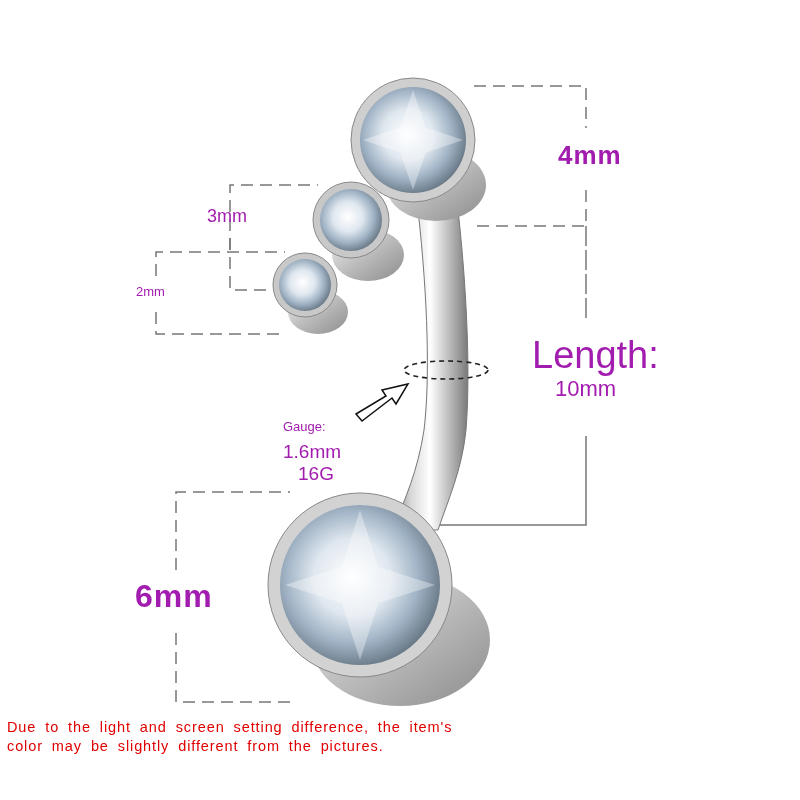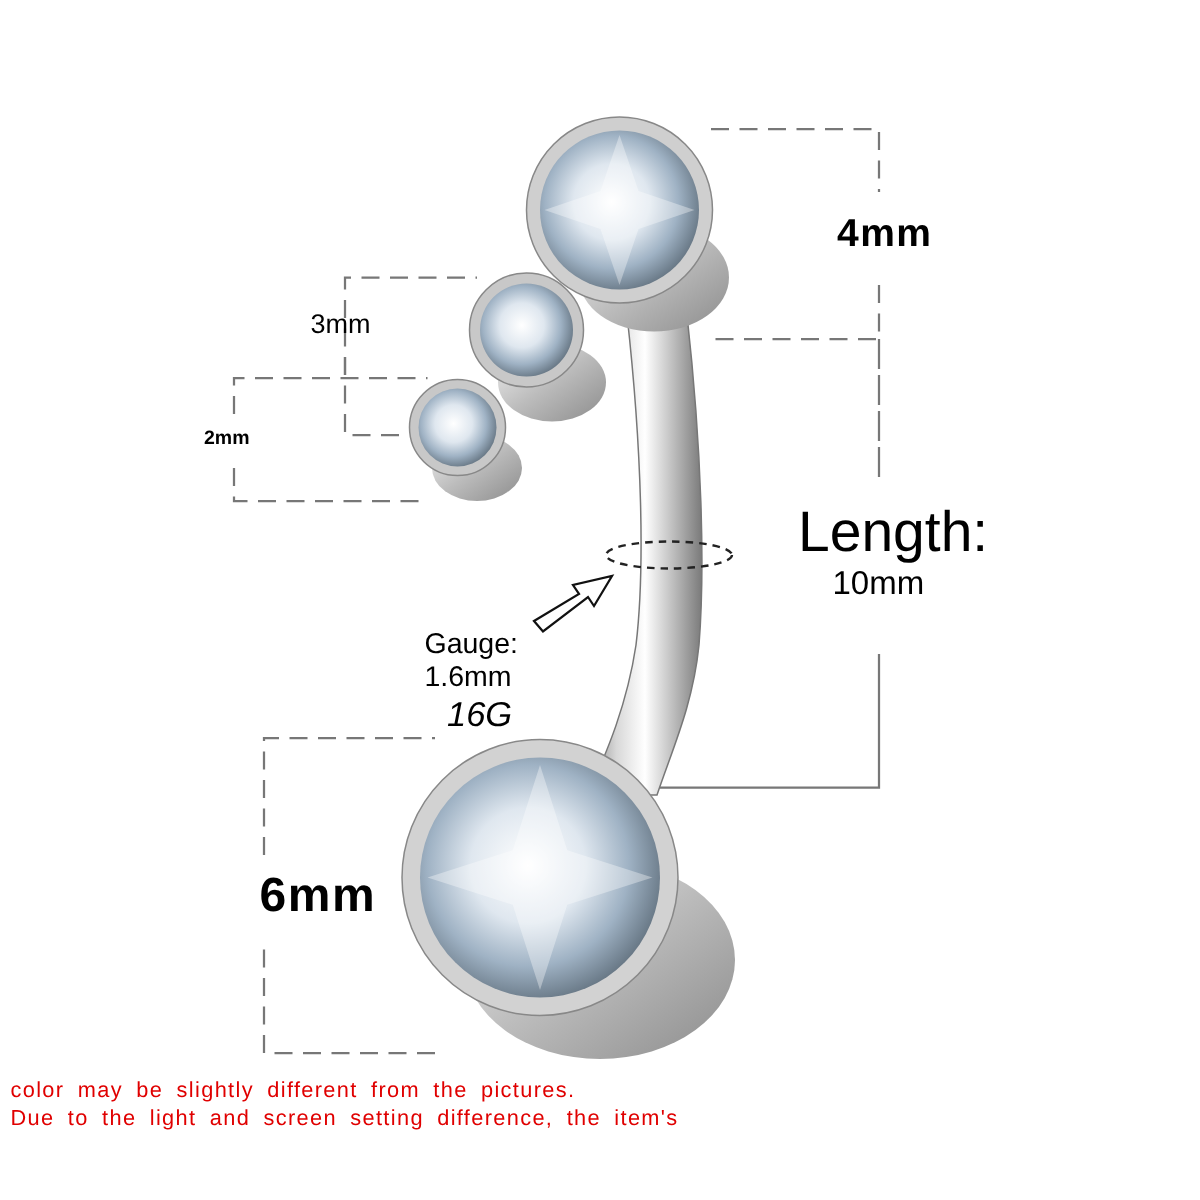--- a/index.html
+++ b/index.html
@@ -1,18 +1,18 @@
 <!DOCTYPE html>
 <html><head>
 <meta charset="utf-8">
 <style>
   html, body { margin:0; padding:0; }
   body { width:800px; height:800px; background:#ffffff; position:relative; overflow:hidden; font-family:"Liberation Sans", sans-serif; }
   .abs { position:absolute; }
-  .label { position:absolute; color:#000000; font-family:"Liberation Sans", sans-serif; white-space:nowrap; }
+  .label { position:absolute; color:#a21caf; font-family:"Liberation Sans", sans-serif; white-space:nowrap; }
   .note { position:absolute; left:7px; top:718px; color:#e00000; font-family:"Liberation Sans", sans-serif; font-size:14.5px; line-height:19px; letter-spacing:0.9px; word-spacing:4px; }
   .note div { white-space:nowrap; }
 </style>
 </head>
 <body>
 
 <svg class="abs" style="left:0;top:0" width="800" height="800" viewBox="0 0 800 800">
   <defs>
     <linearGradient id="metal" x1="0" x2="1" y1="0" y2="0">
       <stop offset="0" stop-color="#8a8a8a"></stop>
@@ -84,26 +84,26 @@
     <path d="M156,276 L156,252 L285,252" stroke-dasharray="12,7"></path>
     <path d="M156,312 L156,334 L285,334" stroke-dasharray="12,7"></path>
 
     <path d="M176,570 L176,492 L290,492" stroke-dasharray="12,7"></path>
     <path d="M176,633 L176,702 L290,702" stroke-dasharray="12,7"></path>
   </g>
 </svg>
 
 <div class="label" style="left:558px;top:140px;font-size:26px;font-weight:bold;letter-spacing:1px;">4mm</div>
 <div class="label" style="left:207px;top:206px;font-size:18px;font-weight:normal;">3mm</div>
-<div class="label" style="left:136px;top:284px;font-size:13px;font-weight:bold;">2mm</div>
-<div class="label" style="left:135px;top:578px;font-size:32px;font-weight:bold;letter-spacing:1px;margin-left:38px;">6mm</div>
+<div class="label" style="left:136px;top:284px;font-size:13px;font-weight:normal;">2mm</div>
+<div class="label" style="left:135px;top:578px;font-size:32px;font-weight:bold;letter-spacing:1px;">6mm</div>
 
 <div class="label" style="left:532px;top:334px;font-size:38px;font-weight:normal;">Length:</div>
 <div class="label" style="left:555px;top:376px;font-size:22px;">10mm</div>
 
-<div class="label" style="left:283px;top:419px;font-size:19px;">Gauge:</div>
+<div class="label" style="left:283px;top:419px;font-size:13px;">Gauge:</div>
 <div class="label" style="left:283px;top:441px;font-size:19px;">1.6mm</div>
-<div class="label" style="left:298px;top:463px;font-size:23px;font-style:italic;">16G</div>
+<div class="label" style="left:298px;top:463px;font-size:19px;">16G</div>
 
 <div class="note">
+  <div>Due to the light and screen setting difference, the item's</div>
   <div>color may be slightly different from the pictures.</div>
-  <div>Due to the light and screen setting difference, the item's</div>
 </div>
 
 </body></html>

